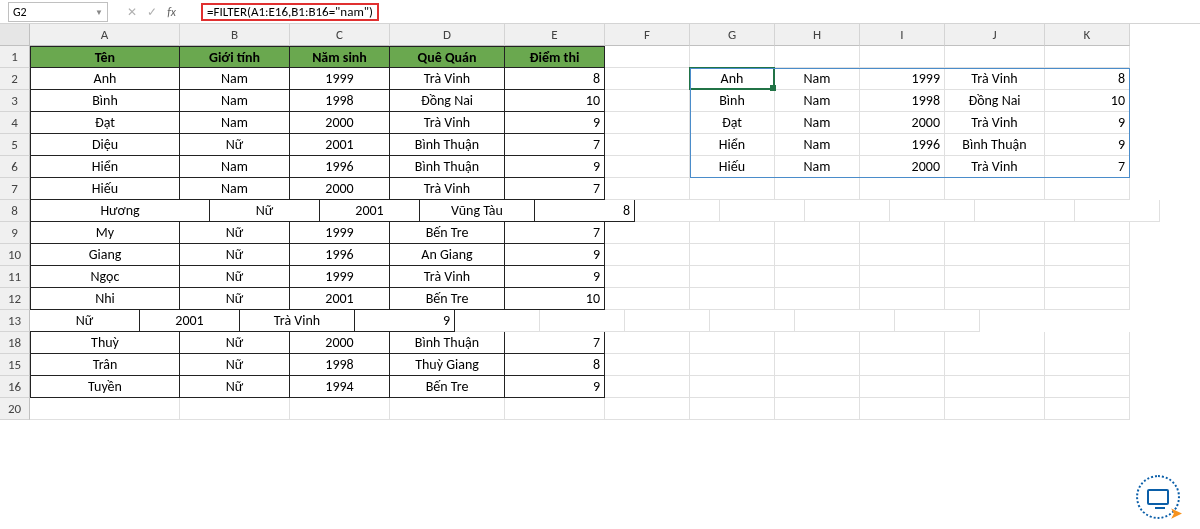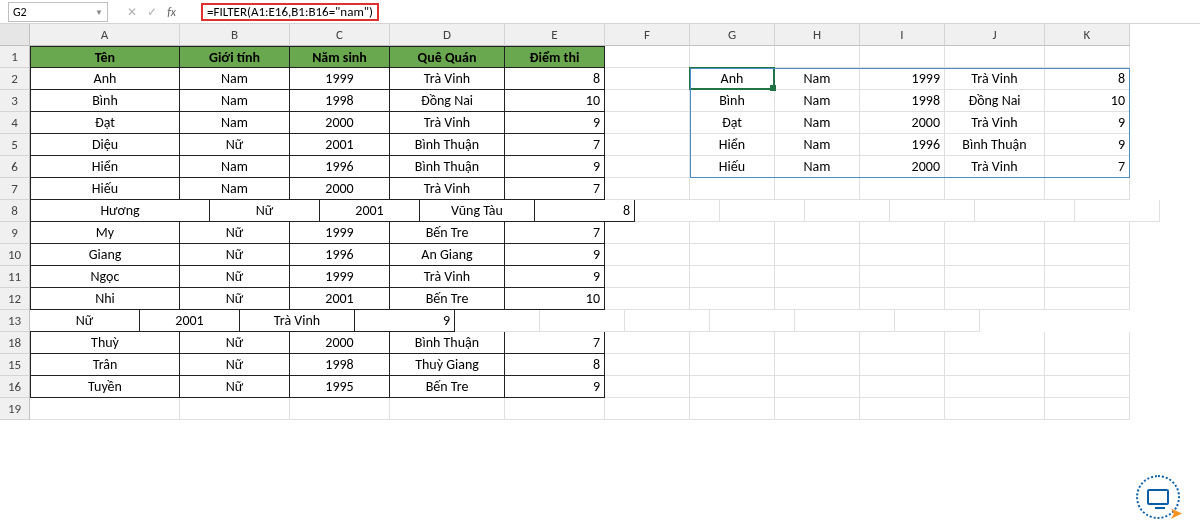--- a/index.html
+++ b/index.html
@@ -335,32 +335,32 @@
         <div class="cell cG" style="width: 85px;"></div>
         <div class="cell cH" style="width: 85px;"></div>
         <div class="cell cI" style="width: 85px;"></div>
         <div class="cell cJ" style="width: 100px;"></div>
         <div class="cell cK" style="width: 85px;"></div>
       </div>
       <div class="row">
         <div class="row-h">16</div>
         <div class="cell cA tb first-col data-cell" style="width: 150px;">Tuyền</div>
         <div class="cell cB tb data-cell" style="width: 110px;">Nữ</div>
-        <div class="cell cC tb data-cell" style="width: 100px;">1995</div>
+        <div class="cell cC tb data-cell" style="width: 100px;">1994</div>
         <div class="cell cD tb data-cell" style="width: 115px;">Bến Tre</div>
         <div class="cell cE tb num-cell" style="width: 100px;">9</div>
         <div class="cell cF" style="width: 85px;"></div>
         <div class="cell cG" style="width: 85px;"></div>
         <div class="cell cH" style="width: 85px;"></div>
         <div class="cell cI" style="width: 85px;"></div>
         <div class="cell cJ" style="width: 100px;"></div>
         <div class="cell cK" style="width: 85px;"></div>
       </div>
       <div class="row">
-        <div class="row-h">19</div>
+        <div class="row-h">20</div>
         <div class="cell cA" style="width: 150px;"></div>
         <div class="cell cB" style="width: 110px;"></div>
         <div class="cell cC" style="width: 100px;"></div>
         <div class="cell cD" style="width: 115px;"></div>
         <div class="cell cE" style="width: 100px;"></div>
         <div class="cell cF" style="width: 85px;"></div>
         <div class="cell cG" style="width: 85px;"></div>
         <div class="cell cH" style="width: 85px;"></div>
         <div class="cell cI" style="width: 85px;"></div>
         <div class="cell cJ" style="width: 100px;"></div>

